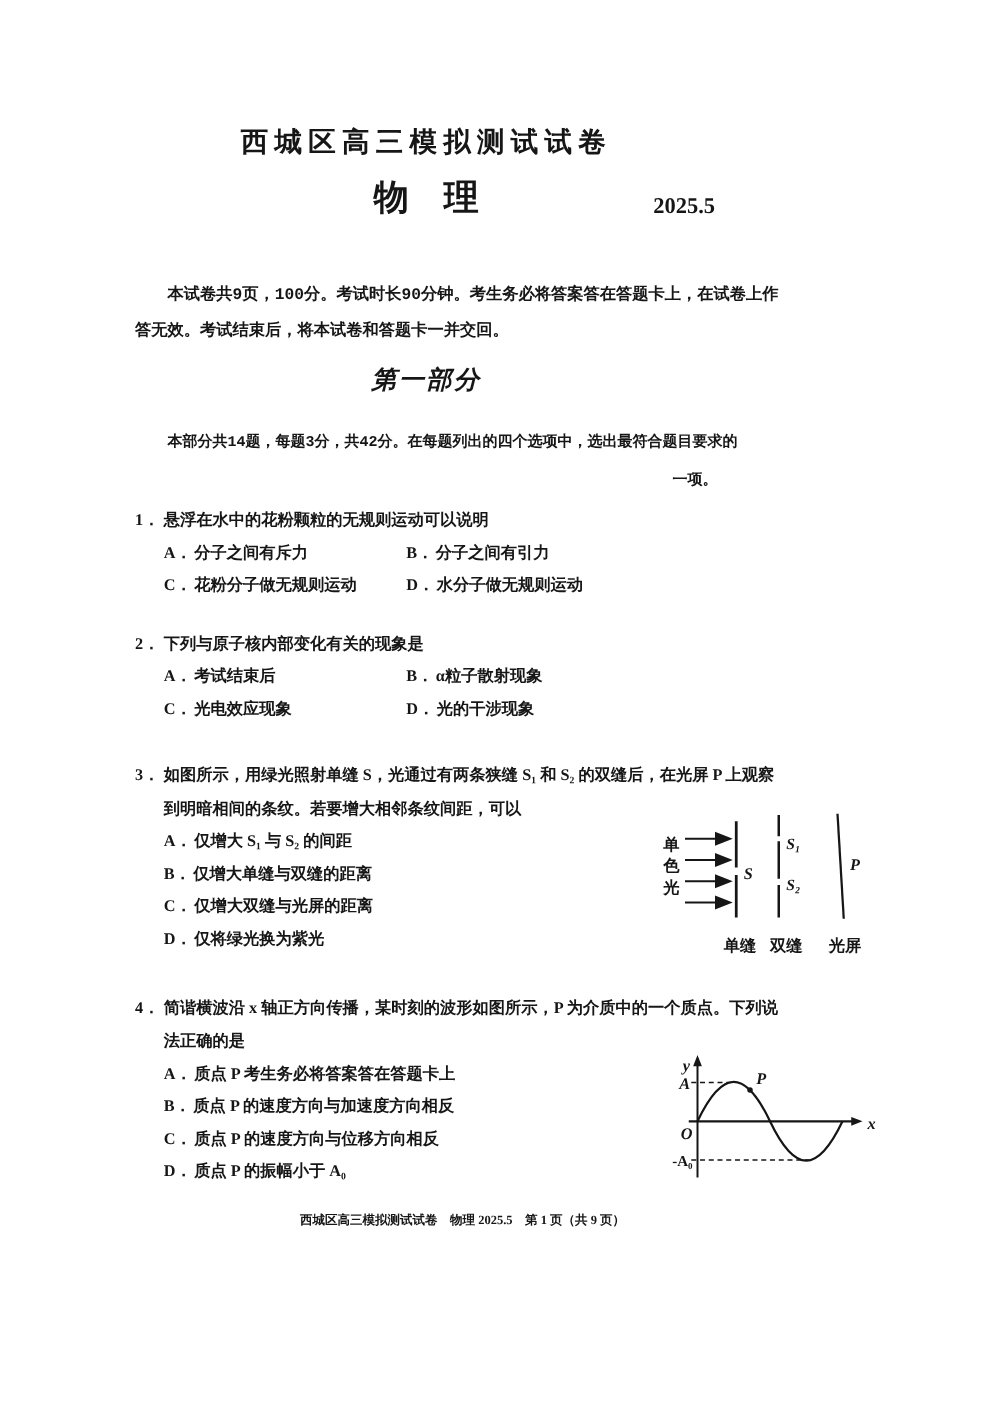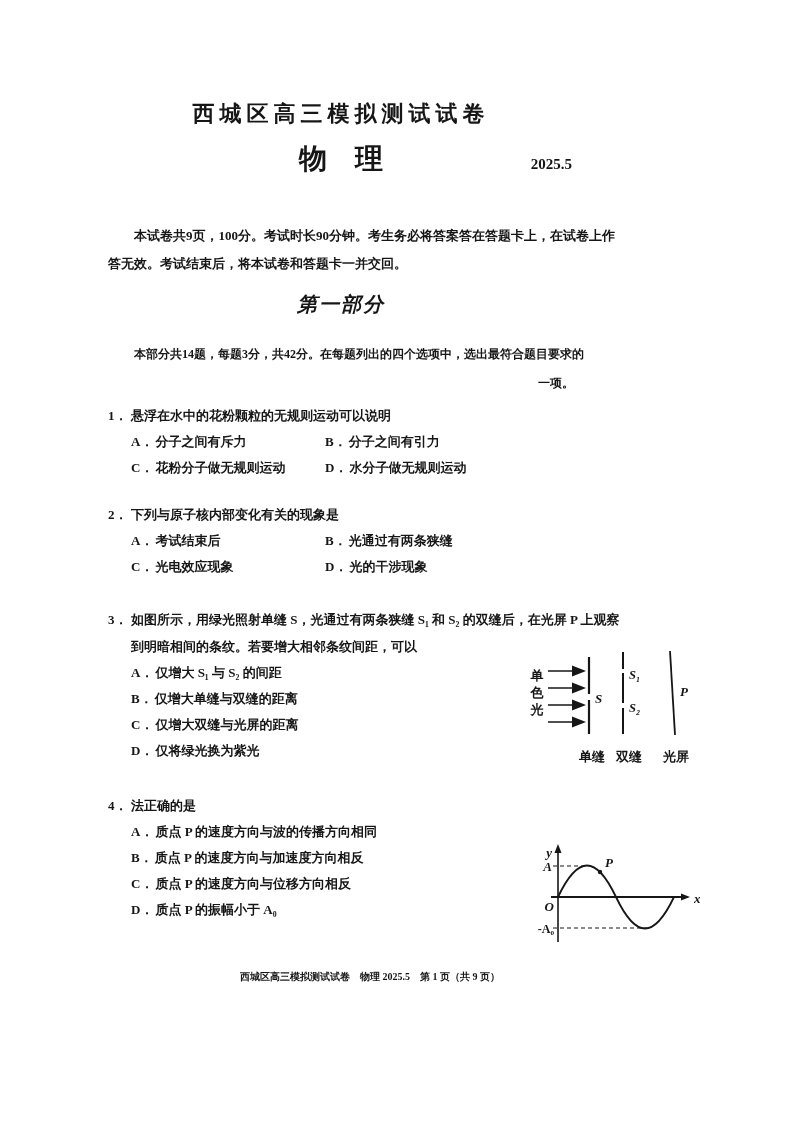--- a/index.html
+++ b/index.html
@@ -5,24 +5,24 @@
   html,body { margin:0; padding:0; background:#ffffff; }
   .page {
     position:relative; width:722px; height:1123px; background:#ffffff;
     overflow:hidden; font-family:"Liberation Serif","DejaVu Serif",serif;
     color:#161616; font-weight:bold;
   }
   .col { position:absolute; left:108px; top:100px; width:466px; }
   .title { text-align:center; font-size:22px; letter-spacing:5px; line-height:28px; white-space:nowrap; }
   .subject-row { position:relative; margin-top:14px; height:34px; }
   .subject { text-align:center; font-size:28px; line-height:34px; white-space:nowrap; }
-  .date { position:absolute; right:2px; top:13px; font-size:15px; line-height:18px; }
+  .date { position:absolute; right:2px; top:13px; font-size:18px; line-height:18px; }
   .intro { margin-top:46px; font-size:13px; line-height:28px; }
   .line { white-space:nowrap; }
-  .indent { text-indent:26px; }
+  .indent { text-indent:26px;font-family:Liberation Mono, monospace; }
   .part-heading { margin-top:14px; text-align:center; font-size:20px; letter-spacing:2px; line-height:24px;font-style:italic; }
   .instr { margin-top:24px; font-size:12px; line-height:29px;text-align:right; }
   .questions { font-size:13px; }
   .q { display:flex; }
   .qnum { width:23px; flex:none; line-height:27px; }
   .qbody { flex:1; min-width:0; }
   .stem-line { line-height:27px; white-space:nowrap; }
   .opts2 { display:grid; grid-template-columns:194px auto; line-height:26px; }
   .opts1 .opt { line-height:26px; }
   .opt { white-space:nowrap; }
@@ -78,21 +78,21 @@
           </div>
         </div>
       </div>
 
       <div class="q" id="q2">
         <span class="qnum">2．</span>
         <div class="qbody">
           <div class="stem-line">下列与原子核内部变化有关的现象是</div>
           <div class="opts2">
             <span class="opt"><span class="opt-label">A．</span><span>考试结束后</span></span>
-            <span class="opt"><span class="opt-label">B．</span><span>光通过有两条狭缝</span></span>
+            <span class="opt"><span class="opt-label">B．</span><span>α粒子散射现象</span></span>
             <span class="opt"><span class="opt-label">C．</span><span>光电效应现象</span></span>
             <span class="opt"><span class="opt-label">D．</span><span>光的干涉现象</span></span>
           </div>
         </div>
       </div>
 
       <div class="q" id="q3">
         <span class="qnum">3．</span>
         <div class="qbody">
           <div class="stem-line">如图所示，用绿光照射单缝 S，光通过有两条狭缝 S₁ 和 S₂ 的双缝后，在光屏 P 上观察</div>
@@ -102,23 +102,24 @@
             <div class="opt"><span class="opt-label">B．</span><span>仅增大单缝与双缝的距离</span></div>
             <div class="opt"><span class="opt-label">C．</span><span>仅增大双缝与光屏的距离</span></div>
             <div class="opt"><span class="opt-label">D．</span><span>仅将绿光换为紫光</span></div>
           </div>
         </div>
       </div>
 
       <div class="q" id="q4">
         <span class="qnum">4．</span>
         <div class="qbody">
+          <div class="stem-line">简谐横波沿 x 轴正方向传播，某时刻的波形如图所示，P 为介质中的一个质点。下列说</div>
           <div class="stem-line">法正确的是</div>
           <div class="opts1">
-            <div class="opt"><span class="opt-label">A．</span><span>质点 P 的速度方向与波的传播方向相同</span></div>
+            <div class="opt"><span class="opt-label">A．</span><span>质点 P 考生务必将答案答在答题卡上</span></div>
             <div class="opt"><span class="opt-label">B．</span><span>质点 P 的速度方向与加速度方向相反</span></div>
             <div class="opt"><span class="opt-label">C．</span><span>质点 P 的速度方向与位移方向相反</span></div>
             <div class="opt"><span class="opt-label">D．</span><span>质点 P 的振幅小于 A₀</span></div>
           </div>
         </div>
       </div>
 
     </div>
   </div>
 

